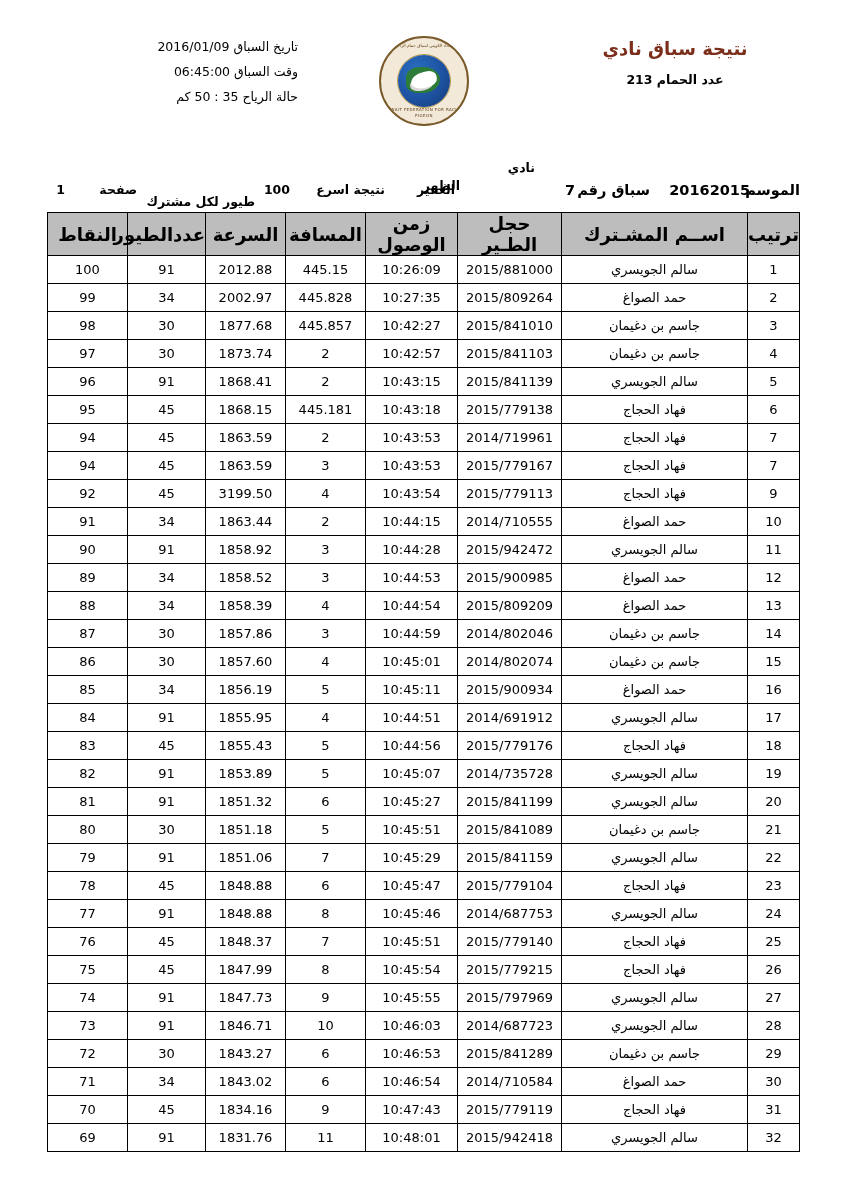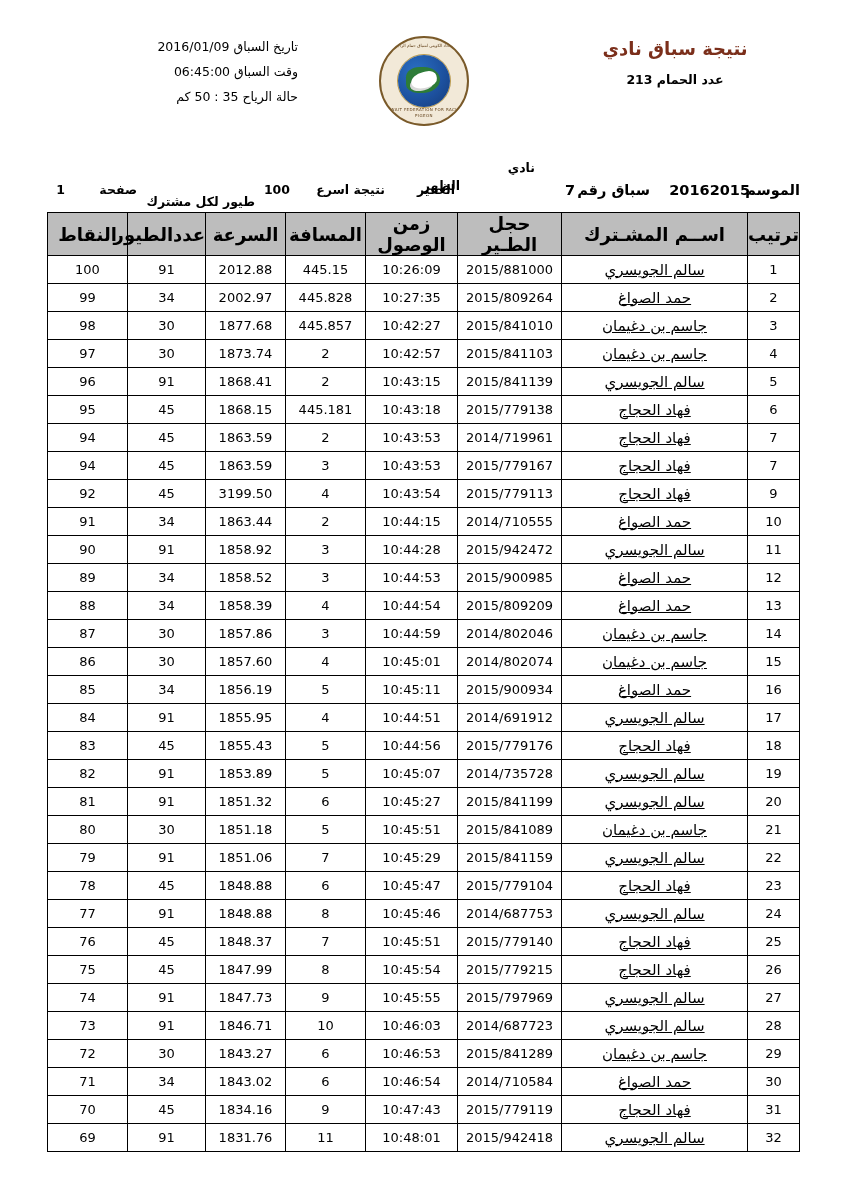--- a/index.html
+++ b/index.html
@@ -147,22 +147,21 @@
     font-size: 13px;
     text-align: center;
     padding: 0;
   }
   table.results thead th {
     background: #bdbdbd;
     font-weight: bold;
     font-size: 18px;
   }
   table.results td.name {
-    font-size: 15px;
-    text-decoration: underline;
+    font-size: 13px;
   }
 
   col.c-rank   { width: 52px; }
   col.c-name   { width: 186px; }
   col.c-ring   { width: 104px; }
   col.c-time   { width: 92px; }
   col.c-dist   { width: 80px; }
   col.c-speed  { width: 80px; }
   col.c-birds  { width: 78px; }
   col.c-points { width: 80px; }

